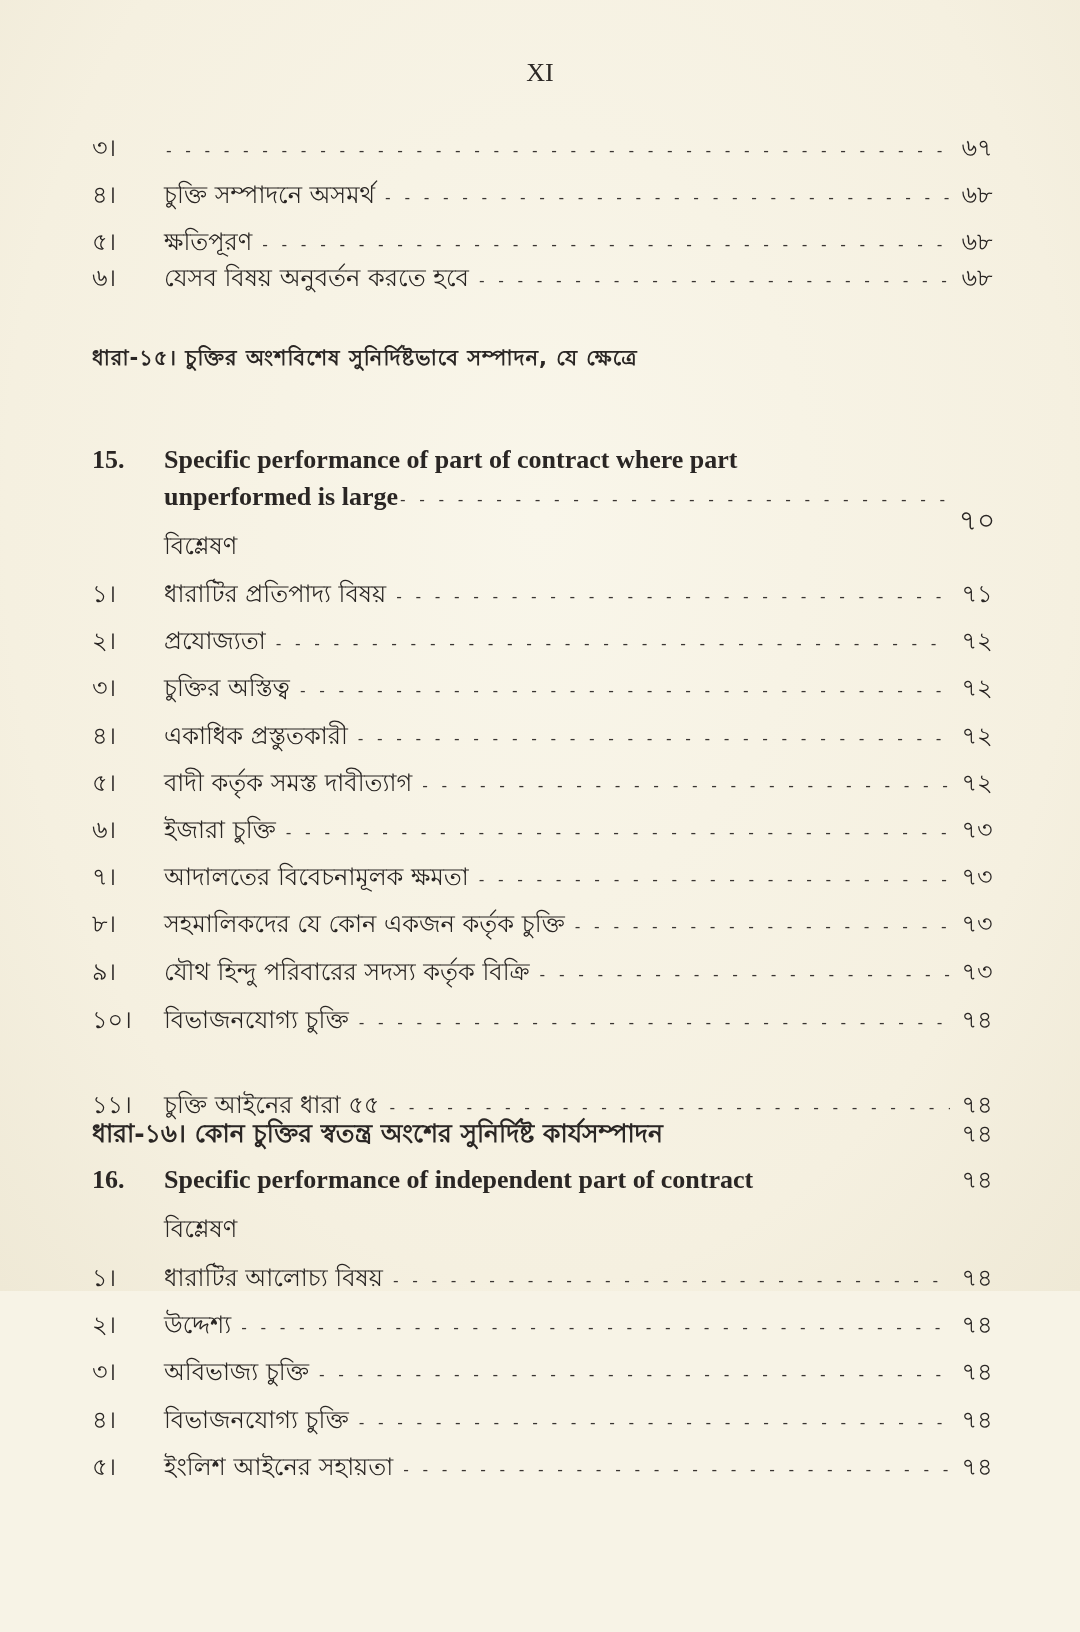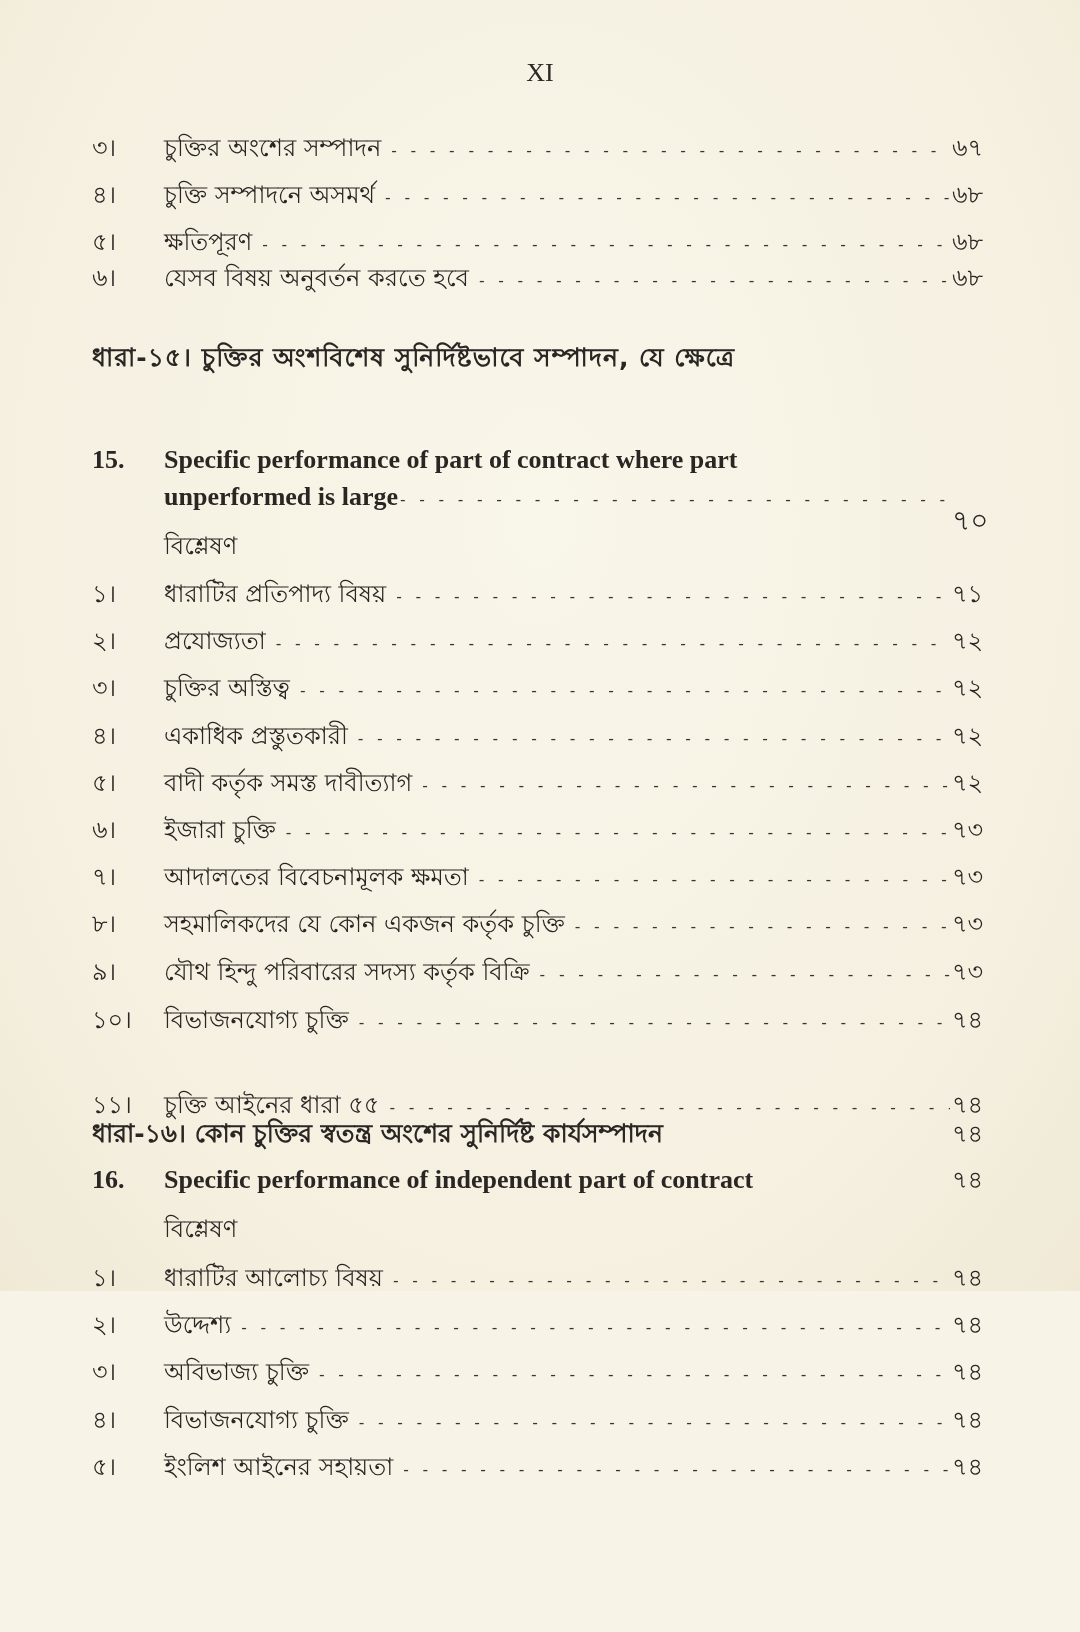--- a/index.html
+++ b/index.html
@@ -61,21 +61,21 @@
       margin-right: 52px;
     }
     .leader::before {
       content: "- - - - - - - - - - - - - - - - - - - - - - - - - - - - - - - - - - - - - - - - - - - - - - - - - - - - - - - - - - - - - - - - - - - - - - - - - - - - - - - -";
       letter-spacing: 0;
     }
     .page-no {
       position: absolute;
       right: 0;
       width: 50px;
-      text-align: left;
+      text-align: center;
       font-size: 24px;
     }
     .bold { font-weight: bold; }
     .en {
       font-family: "Liberation Serif", serif;
       font-weight: bold;
       font-size: 26px;
     }
     .cont {
       left: 164px;
@@ -84,21 +84,20 @@
   </style>
 </head>
 <body>
 
 <div class="page">
 
   <div class="folio">XI</div>
 
   <div class="row" style="top:128px">
     <span class="num">৩।</span>
-    <span class="title">চুক্তির অংশের সম্পাদন</span>
     <span class="leader"></span>
     <span class="page-no">৬৭</span>
   </div>
   <div class="row" style="top:175px">
     <span class="num">৪।</span>
     <span class="title">চুক্তি সম্পাদনে অসমর্থ</span>
     <span class="leader"></span>
     <span class="page-no">৬৮</span>
   </div>
   <div class="row" style="top:222px">
@@ -107,21 +106,21 @@
     <span class="leader"></span>
     <span class="page-no">৬৮</span>
   </div>
   <div class="row" style="top:258px">
     <span class="num">৬।</span>
     <span class="title">যেসব বিষয় অনুবর্তন করতে হবে</span>
     <span class="leader"></span>
     <span class="page-no">৬৮</span>
   </div>
 
-  <div class="row bold" style="top:338px; font-size:25px;">
+  <div class="row bold" style="top:338px; font-size:21px;">
     <span style="letter-spacing:1px;">ধারা-১৫। চুক্তির অংশবিশেষ সুনির্দিষ্টভাবে সম্পাদন, যে ক্ষেত্রে</span>
   </div>
   <div class="row en" style="top:440px">
     <span class="num">15.</span>
     <span>Specific performance of part of contract where part</span>
   </div>
   <div class="row cont en" style="top:477px">
     <span class="title" style="padding-right:0;">unperformed is large</span>
     <span class="leader" style="font-weight:normal;"></span>
     <span class="page-no" style="font-family:'DejaVu Sans',sans-serif;font-weight:normal;font-size:28px;margin-top:24px;">৭০</span>

